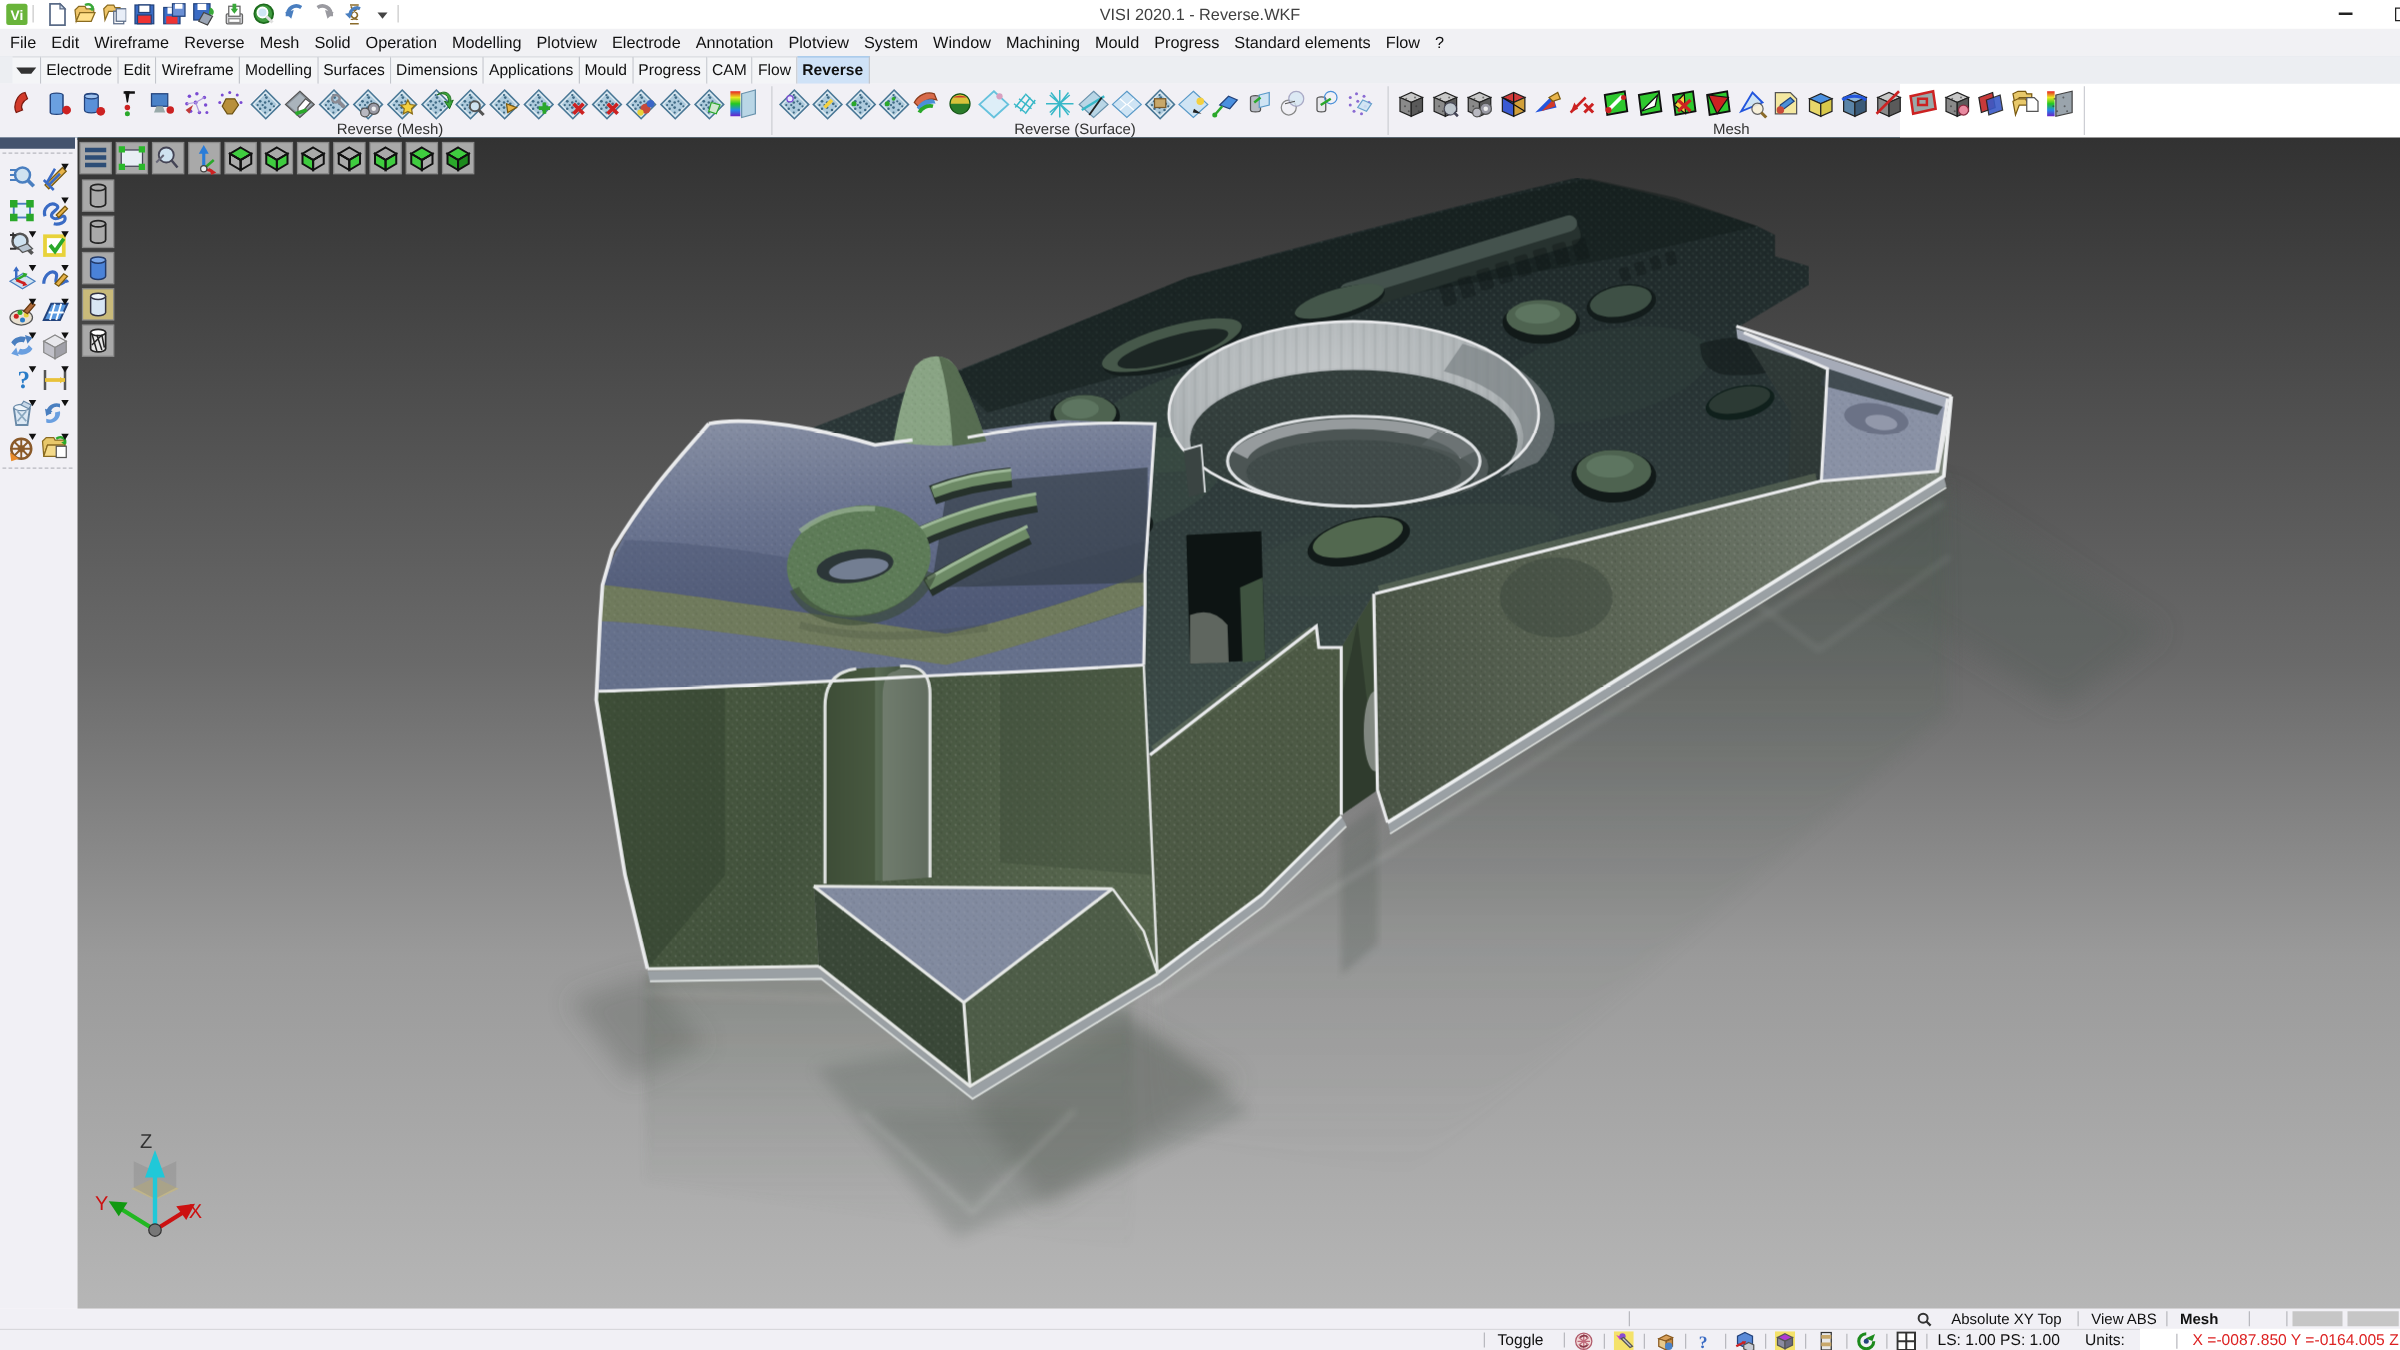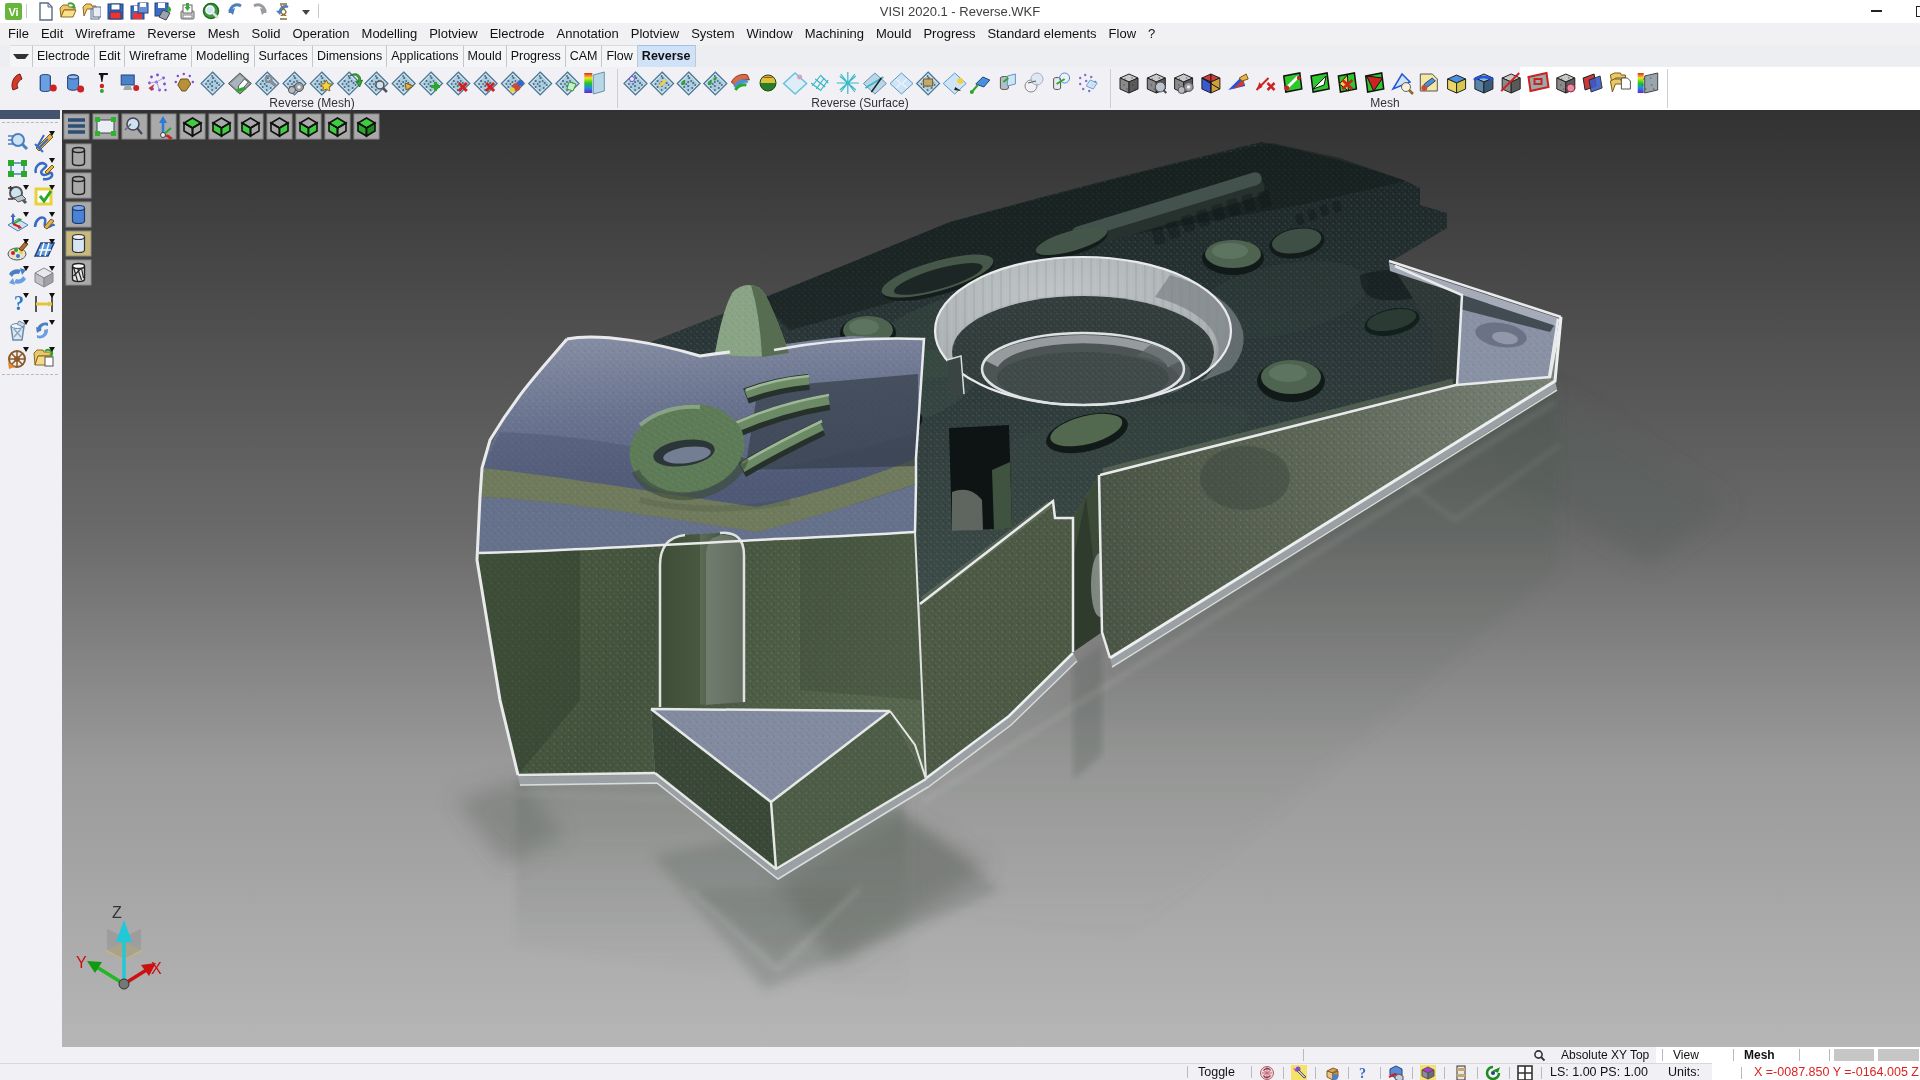--- a/index.html
+++ b/index.html
@@ -14,21 +14,21 @@
  background:#f4f5f7;border-right:1px solid #c3c6cc;border-top:1px solid #d9dbdf;}
 .tab.active{background:#cfe2f7;font-weight:bold;border-top:1px solid #9fc3e8;}
 #ribbon{left:0;top:67px;width:1520px;height:43px;background:#f1f0f5;border-bottom:2px solid #0c4a6e;}
 .gsep{position:absolute;top:2px;height:39px;width:1px;background:#cdced4;}
 .glabel{position:absolute;top:29px;font-size:12px;color:#333;text-align:center;}
 #leftpanel{left:0;top:110px;width:62px;height:937px;background:#f1f0f5;}
 #lpstrip{left:0;top:110px;width:60px;height:9px;background:#44536d;}
 .lic{position:absolute;width:24px;height:24px;}
 #viewport{left:62px;top:110px;width:1858px;height:937px;
  background:linear-gradient(#323232,#6a6a6a 45%,#9a9a9a 70%,#b6b6b6);}
-#status1{left:0;top:1047px;width:1656px;height:16px;background:#f1f0f5;font-size:12px;color:#111;}
+#status1{left:0;top:1047px;width:1920px;height:16px;background:#f1f0f5;font-size:12px;color:#111;}
 #status2{left:0;top:1063px;width:1712px;height:17px;background:#f1f0f5;border-top:1px solid #d8d8dc;font-size:12.5px;color:#111;}
 .ssep{position:absolute;top:2px;height:12px;width:1px;background:#b9b9bf;}
 .stxt{position:absolute;top:0px;line-height:16px;}
 </style></head><body>
 <div id="root">
 <div id="titlebar" class="abs">
       <div id="title" class="abs">VISI 2020.1 - Reverse.WKF</div>
       <svg class="abs" style="left:4px;top:2px" width="19" height="19" viewBox="0 0 19 19">
         <rect x="1" y="1" width="17" height="17" rx="2" fill="#69b43a"></rect>
         <text x="9.5" y="14" font-size="11" font-weight="bold" fill="#fff" text-anchor="middle" font-family="Liberation Sans">Vi</text>

